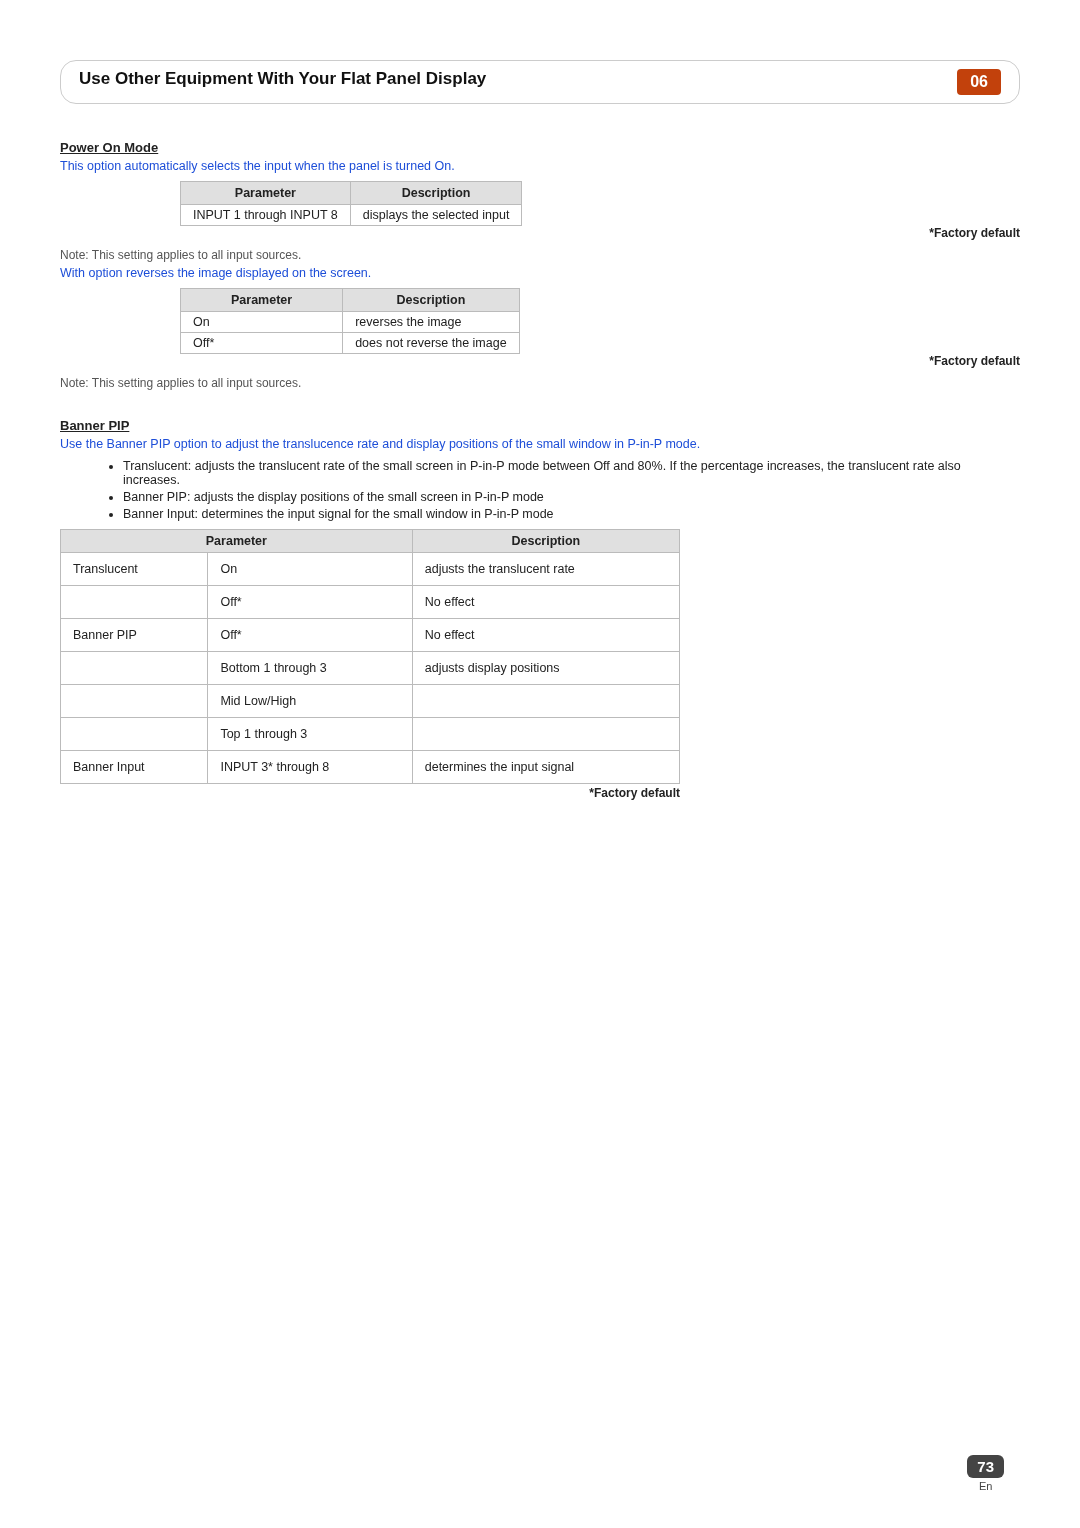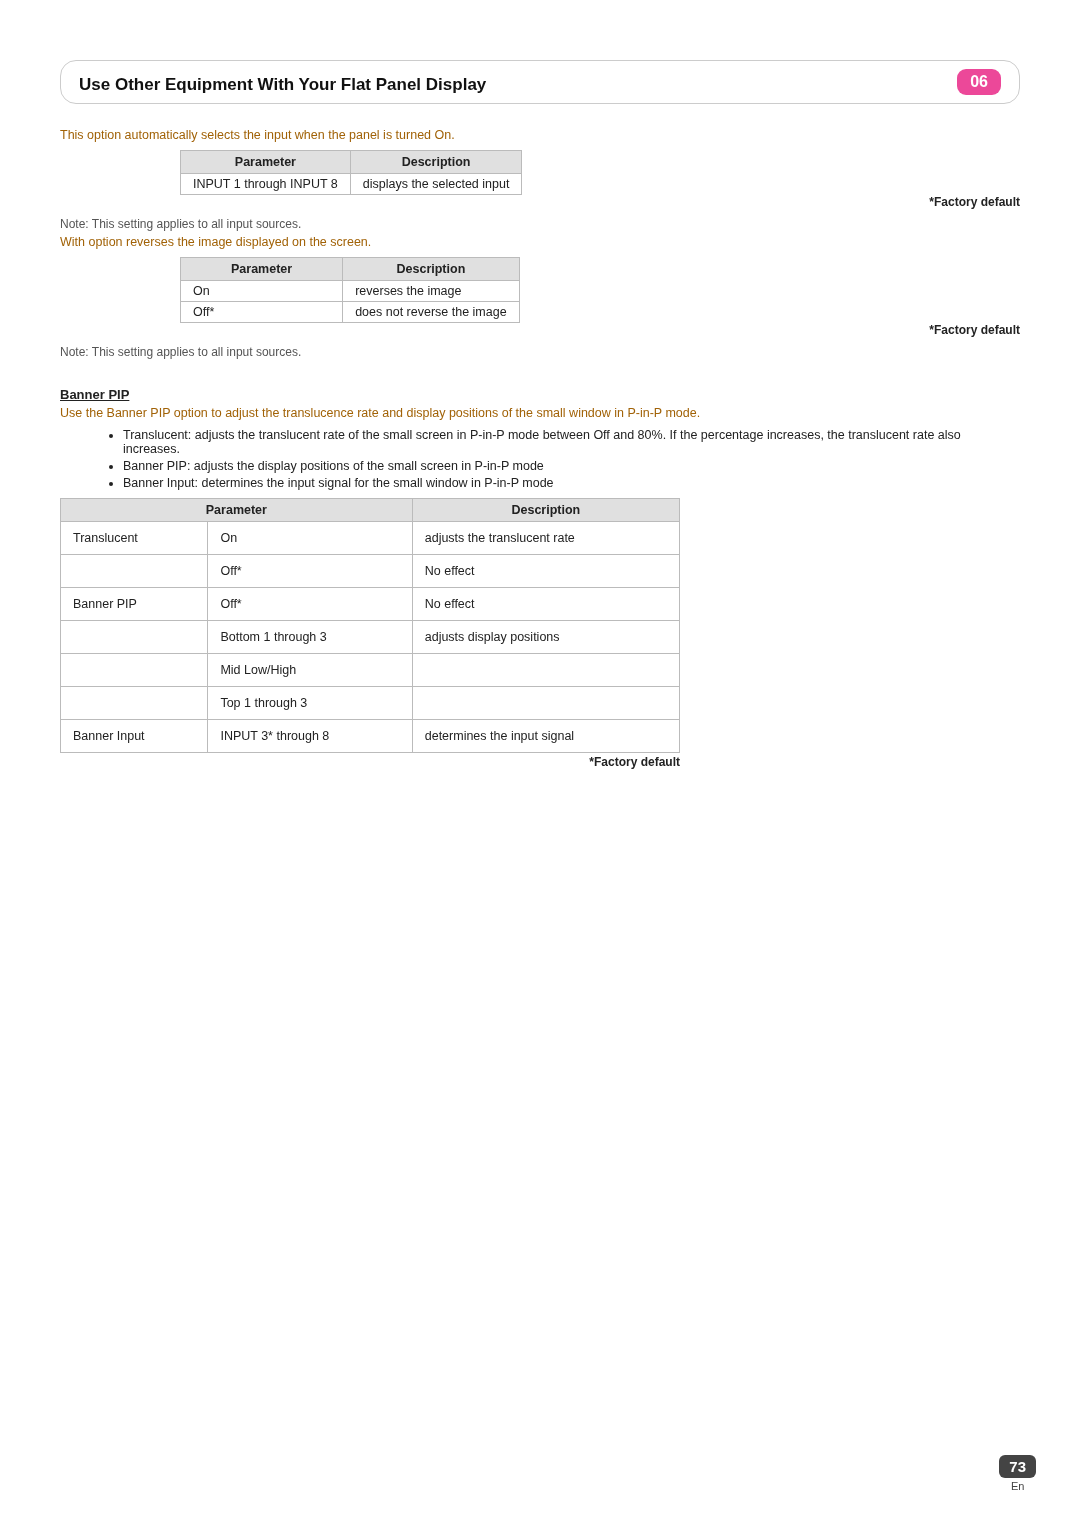--- a/index.html
+++ b/index.html
@@ -17,55 +17,55 @@
       width: 1080px;
       min-height: 1528px;
       background: #fff;
       padding: 60px 60px 60px 60px;
       position: relative;
     }
 
     
     .header-bar {
       display: flex;
-      align-items: flex-end;
+      align-items: flex-start;
       border: 1.5px solid #ccc;
       border-radius: 16px;
       padding: 8px 18px;
-      margin-bottom: 24px;
+      margin-bottom: 36px;
       background: #fff;
       position: relative;
     }
     .header-title {
       font-size: 17px;
       font-weight: bold;
       flex: 1;
       color: #111;
     }
     .header-badge {
-      background: #ec4899;
+      background: #c2410c;
       color: #fff;
       font-size: 16px;
       font-weight: bold;
       padding: 4px 13px;
-      border-radius: 9px;
+      border-radius: 4px;
       margin-left: 10px;
     }
 
     
     .section-title {
       font-size: 13px;
       font-weight: bold;
       text-decoration: underline;
       margin-bottom: 4px;
       margin-top: 28px;
     }
     .section-desc {
       font-size: 12.5px;
-      color: #a16207;
+      color: #1d4ed8;
       margin-bottom: 8px;
     }
     .section-note {
       font-size: 12px;
       color: #555;
       margin-top: 6px;
       margin-bottom: 4px;
     }
     .factory-default {
       font-size: 12px;
@@ -114,21 +114,21 @@
     .bullet-list li {
       margin-bottom: 3px;
       list-style-type: disc;
       margin-left: 43px;
     }
 
     
     .page-number-wrap {
       position: absolute;
       bottom: 36px;
-      right: 44px;
+      right: 76px;
       display: flex;
       flex-direction: column;
       align-items: center;
     }
     .page-number-box {
       background: #444;
       color: #fff;
       font-size: 15px;
       font-weight: bold;
       padding: 3px 10px;
@@ -185,20 +185,21 @@
 <body>
 
 <div class="page">
 
   <div class="header-bar">
     <span class="header-title">Use Other Equipment With Your Flat Panel Display</span>
     <span class="header-badge">06</span>
   </div>
 
   <div>
+    <div class="section-title">Power On Mode</div>
     <div class="section-desc">This option automatically selects the input when the panel is turned On.</div>
 
     <table class="power-table">
       <thead>
         <tr>
           <th>Parameter</th>
           <th>Description</th>
         </tr>
       </thead>
       <tbody>

